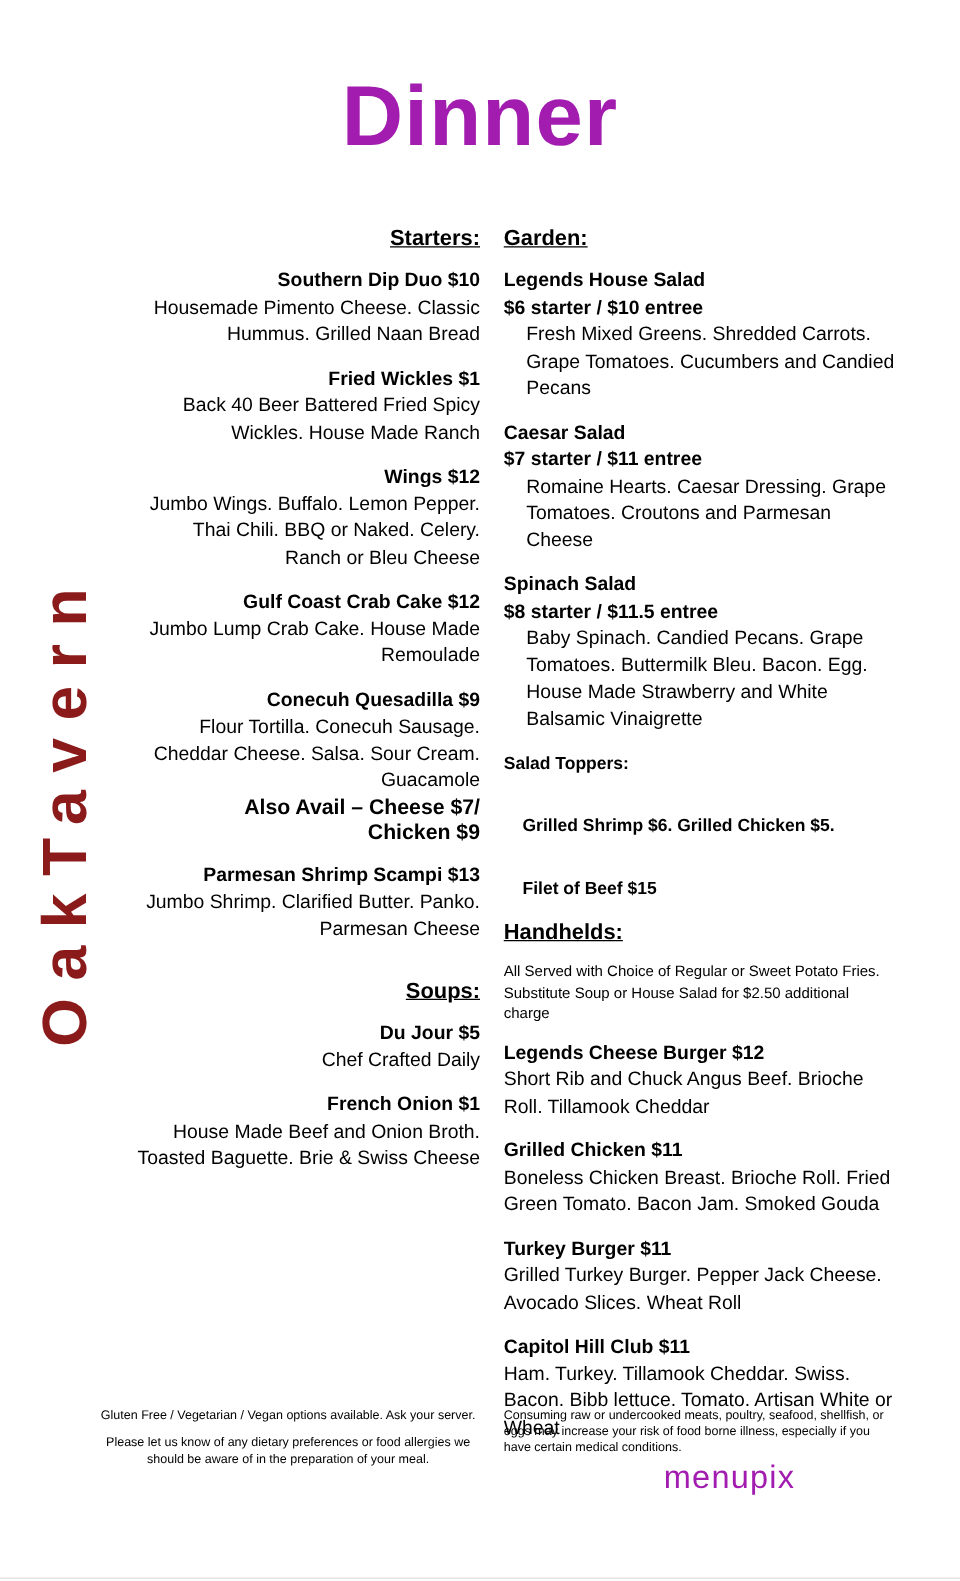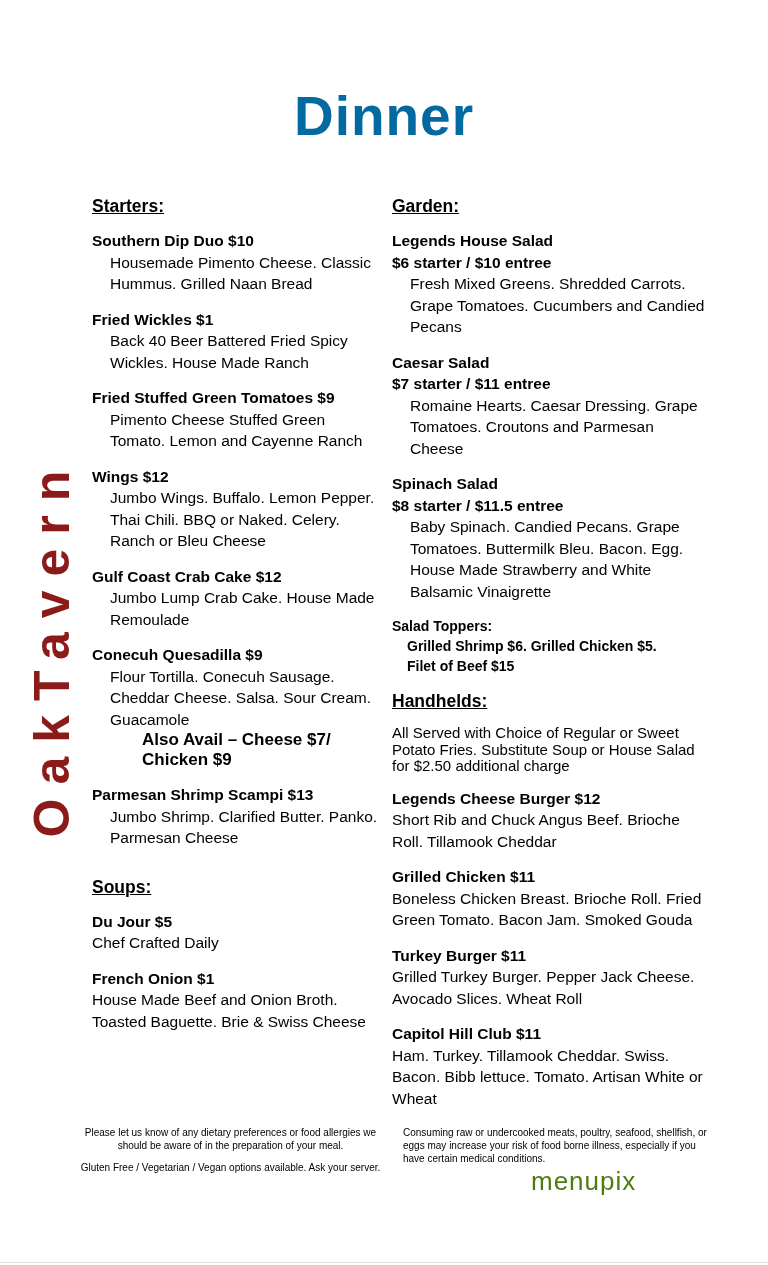--- a/index.html
+++ b/index.html
@@ -8,26 +8,26 @@
     position: relative;
     width: 768px;
     height: 1265px;
     background: #ffffff;
     overflow: hidden;
     font-family: "Liberation Sans", sans-serif;
     color: #000000;
   }
   .title {
     margin: 0;
-    padding-top: 84px;
+    padding-top: 54px;
     text-align: center;
-    font-size: 55px;
+    font-size: 68px;
     font-weight: bold;
     letter-spacing: 1px;
-    color: #0369a1;
+    color: #a21caf;
   }
   .brand-vertical {
     position: absolute;
     top: 612px;
     left: -198px;
     width: 500px;
     height: 70px;
     line-height: 70px;
     text-align: center;
     transform: rotate(-90deg);
@@ -35,21 +35,21 @@
     font-size: 50px;
     font-weight: bold;
     letter-spacing: 14px;
     white-space: nowrap;
   }
   .columns {
     display: flex;
     align-items: flex-start;
     margin: 48px 0 0 92px;
   }
-  .col-left  { width: 292px; margin-right: 8px; }
+  .col-left  { width: 292px; margin-right: 19px; text-align: right; }
   .col-right { width: 316px; }
   .section-heading {
     margin: 0 0 13px 0;
     font-size: 17.5px;
     font-weight: bold;
     text-decoration: underline;
   }
   .mt    { margin-top: 28px; }
   .mt-sm { margin-top: 10px; }
   .menu-item { margin-bottom: 14px; }
@@ -61,24 +61,24 @@
     font-size: 17px;
     line-height: 20px;
     padding-left: 50px;
   }
   .toppers { margin-bottom: 15px; }
   .toppers-heading, .toppers-line {
     font-weight: bold;
     font-size: 14px;
     line-height: 20px;
   }
-  .toppers-line { padding-left: 15px; }
+  .toppers-line { padding-left: 15px; margin-top: 30px; }
   .handhelds-intro {
     margin: 0 0 13px 0;
-    font-size: 15px;
+    font-size: 12px;
     line-height: 16.5px;
   }
   .footer {
     position: absolute;
     left: 0;
     top: 1126px;
     width: 768px;
     display: flex;
     font-size: 10px;
     line-height: 13px;
@@ -86,21 +86,21 @@
   .footer-left  { width: 305px; margin-left: 78px; text-align: center; }
   .footer-left p { margin: 0 0 9px 0; }
   .footer-right { width: 305px; margin-left: 20px; text-align: left; }
   .footer-right p { margin: 0; }
   .watermark {
     position: absolute;
     left: 531px;
     top: 1166px;
     font-size: 26px;
     letter-spacing: 1px;
-    color: #4d7c0f;
+    color: #a21caf;
   }
   .page-edge {
     position: absolute;
     left: 0;
     bottom: 2px;
     width: 768px;
     border-top: 1px solid #e0e0e0;
   }
 </style>
 </head>
@@ -122,24 +122,20 @@
         <div class="menu-item">
           <div class="item-name">Southern Dip Duo $10</div>
           <div class="item-desc indent">Housemade Pimento Cheese. Classic Hummus. Grilled Naan Bread</div>
         </div>
 
         <div class="menu-item">
           <div class="item-name">Fried Wickles $1</div>
           <div class="item-desc indent">Back 40 Beer Battered Fried Spicy Wickles. House Made Ranch</div>
         </div>
 
-        <div class="menu-item">
-          <div class="item-name">Fried Stuffed Green Tomatoes $9</div>
-          <div class="item-desc indent">Pimento Cheese Stuffed Green Tomato. Lemon and Cayenne Ranch</div>
-        </div>
 
         <div class="menu-item">
           <div class="item-name">Wings $12</div>
           <div class="item-desc indent">Jumbo Wings. Buffalo. Lemon Pepper. Thai Chili. BBQ or Naked. Celery. Ranch or Bleu Cheese</div>
         </div>
 
         <div class="menu-item">
           <div class="item-name">Gulf Coast Crab Cake $12</div>
           <div class="item-desc indent">Jumbo Lump Crab Cake. House Made Remoulade</div>
         </div>
@@ -225,22 +221,22 @@
           <div class="item-name">Capitol Hill Club $11</div>
           <div class="item-desc">Ham. Turkey. Tillamook Cheddar. Swiss. Bacon.  Bibb lettuce. Tomato.  Artisan White or Wheat</div>
         </div>
       </section>
 
     </div>
   </div>
 
   <div class="footer">
     <div class="footer-left">
+      <p>Gluten Free / Vegetarian / Vegan options available.  Ask your server.</p>
       <p>Please let us know of any dietary preferences or food allergies we should be aware of in the preparation of your meal.</p>
-      <p>Gluten Free / Vegetarian / Vegan options available.  Ask your server.</p>
     </div>
     <div class="footer-right">
       <p>Consuming raw or undercooked meats, poultry, seafood, shellfish, or eggs may increase your risk of food borne illness, especially if you have certain medical conditions.</p>
     </div>
   </div>
 
   <div class="watermark">menupix</div>
 
   <div class="page-edge"></div>
 

